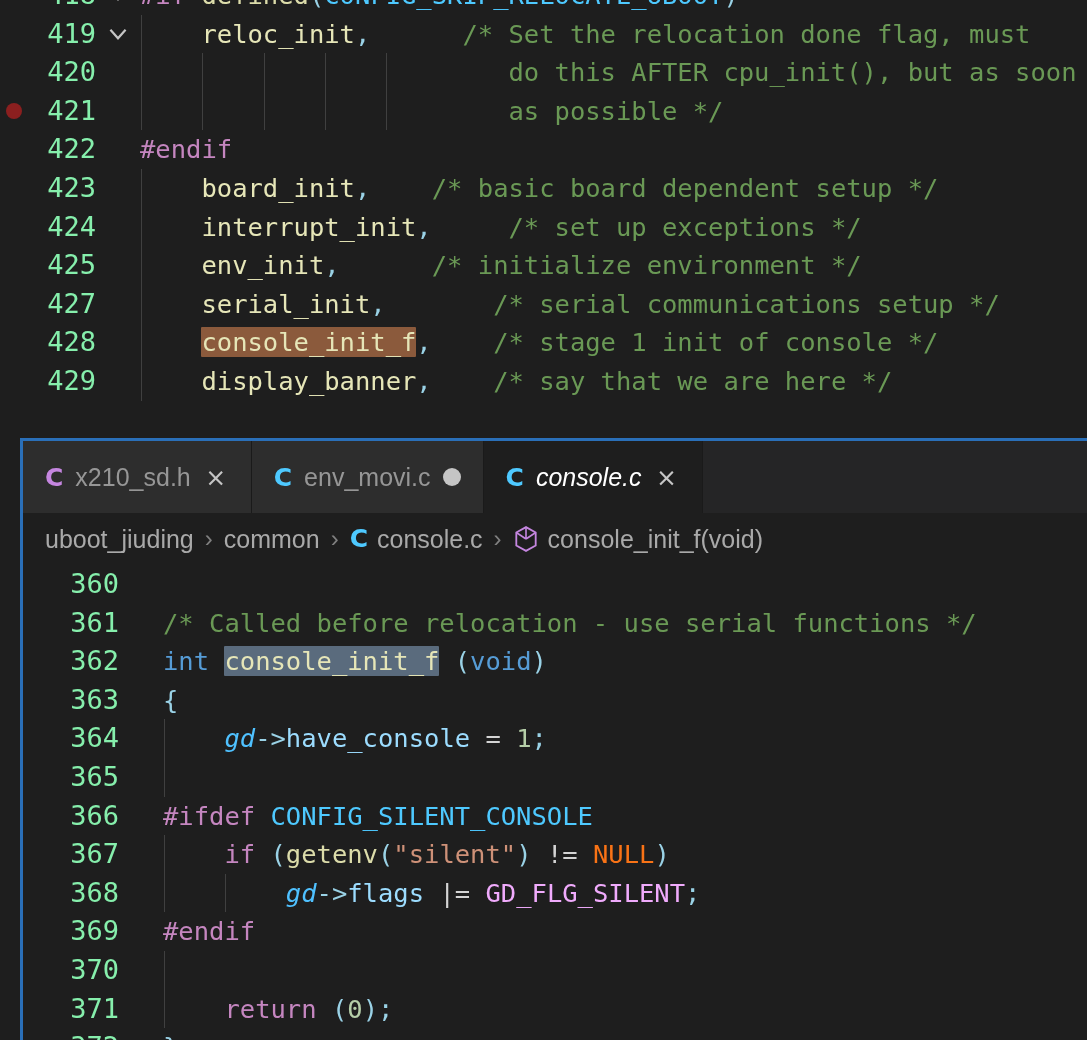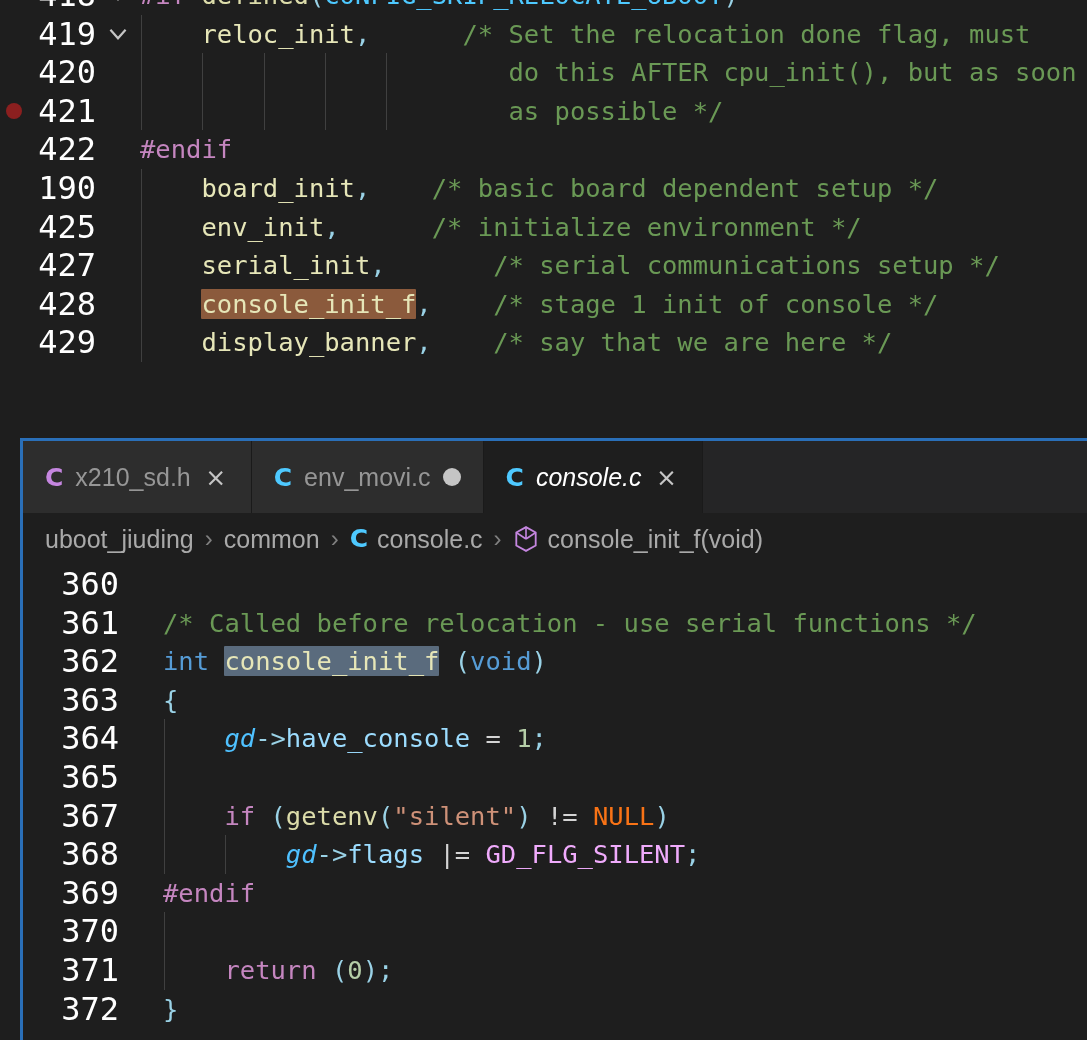--- a/index.html
+++ b/index.html
@@ -20,22 +20,22 @@
     height: 38.6px;
     line-height: 38.6px;
     white-space: pre;
     font-size: 25.5px;
     font-family: "DejaVu Sans Mono", monospace;
   }
   .gutter {
     display:inline-block;
     width: 96px;
     text-align: right;
-    color: #ffffff;
-    font-size: 32px;
+    color: #86efac;
+    font-size: 27px;
     vertical-align: top;
     font-family: "DejaVu Sans Mono", monospace;
   }
   .foldcol {
     display:inline-block;
     width: 44px;
     text-align:center;
     vertical-align: top;
     color:#c5c5c5;
   }
@@ -150,21 +150,22 @@
     <div id="top-lines">
         <div class="code-line"><span class="gutter">418</span><span class="foldcol"><span class="chev"><svg width="26" height="26" viewBox="0 0 24 24">
                 <path d="M5 8 L12 16 L19 8" fill="none" stroke="#c5c5c5" stroke-width="2"></path>
               </svg></span></span><span class="codetext"><span class="t-pre">#if </span><span class="t-fn">defined</span><span class="t-punc">(</span><span class="t-macro">CONFIG_SKIP_RELOCATE_UBOOT</span><span class="t-punc">)</span></span></div>
         <div class="code-line"><div class="iguide" style="left: 141px;"></div><span class="gutter">419</span><span class="foldcol"><span class="chev"><svg width="26" height="26" viewBox="0 0 24 24">
                 <path d="M5 8 L12 16 L19 8" fill="none" stroke="#c5c5c5" stroke-width="2"></path>
               </svg></span></span><span class="codetext"><span class="t-plain">    </span><span class="t-id">reloc_init</span><span class="t-punc">,</span><span class="t-plain">      </span><span class="t-com">/* Set the relocation done flag, must</span></span></div>
         <div class="code-line"><div class="iguide" style="left: 141px;"></div><div class="iguide" style="left: 202.28px;"></div><div class="iguide" style="left: 263.56px;"></div><div class="iguide" style="left: 324.84px;"></div><div class="iguide" style="left: 386.12px;"></div><span class="gutter">420</span><span class="foldcol"></span><span class="codetext"><span class="t-plain">                        </span><span class="t-com">do this AFTER cpu_init(), but as soon</span></span></div>
         <div class="code-line"><div class="iguide" style="left: 141px;"></div><div class="iguide" style="left: 202.28px;"></div><div class="iguide" style="left: 263.56px;"></div><div class="iguide" style="left: 324.84px;"></div><div class="iguide" style="left: 386.12px;"></div><div class="bp"></div><span class="gutter">421</span><span class="foldcol"></span><span class="codetext"><span class="t-plain">                        </span><span class="t-com">as possible */</span></span></div>
         <div class="code-line"><span class="gutter">422</span><span class="foldcol"></span><span class="codetext"><span class="t-pre">#endif</span></span></div>
-        <div class="code-line"><div class="iguide" style="left: 141px;"></div><span class="gutter">190</span><span class="foldcol"></span><span class="codetext"><span class="t-plain">    </span><span class="t-id">board_init</span><span class="t-punc">,</span><span class="t-plain">    </span><span class="t-com">/* basic board dependent setup */</span></span></div>
+        <div class="code-line"><div class="iguide" style="left: 141px;"></div><span class="gutter">423</span><span class="foldcol"></span><span class="codetext"><span class="t-plain">    </span><span class="t-id">board_init</span><span class="t-punc">,</span><span class="t-plain">    </span><span class="t-com">/* basic board dependent setup */</span></span></div>
+        <div class="code-line"><div class="iguide" style="left: 141px;"></div><span class="gutter">424</span><span class="foldcol"></span><span class="codetext"><span class="t-plain">    </span><span class="t-id">interrupt_init</span><span class="t-punc">,</span><span class="t-plain">     </span><span class="t-com">/* set up exceptions */</span></span></div>
         <div class="code-line"><div class="iguide" style="left: 141px;"></div><span class="gutter">425</span><span class="foldcol"></span><span class="codetext"><span class="t-plain">    </span><span class="t-id">env_init</span><span class="t-punc">,</span><span class="t-plain">      </span><span class="t-com">/* initialize environment */</span></span></div>
         <div class="code-line"><div class="iguide" style="left: 141px;"></div><span class="gutter">427</span><span class="foldcol"></span><span class="codetext"><span class="t-plain">    </span><span class="t-id">serial_init</span><span class="t-punc">,</span><span class="t-plain">       </span><span class="t-com">/* serial communications setup */</span></span></div>
         <div class="code-line"><div class="iguide" style="left: 141px;"></div><span class="gutter">428</span><span class="foldcol"></span><span class="codetext"><span class="t-plain">    </span><span class="t-id hl-word">console_init_f</span><span class="t-punc">,</span><span class="t-plain">    </span><span class="t-com">/* stage 1 init of console */</span></span></div>
         <div class="code-line"><div class="iguide" style="left: 141px;"></div><span class="gutter">429</span><span class="foldcol"></span><span class="codetext"><span class="t-plain">    </span><span class="t-id">display_banner</span><span class="t-punc">,</span><span class="t-plain">    </span><span class="t-com">/* say that we are here */</span></span></div>
       </div>
   </div>
 
   <div id="lower-group">
 
     <div id="tabbar">
@@ -214,20 +215,21 @@
       </div>
 
     <div id="lower-code">
       <div id="lower-lines">
           <div class="code-line"><span class="gutter">360</span><span class="foldcol"></span><span class="codetext"></span></div>
           <div class="code-line"><span class="gutter">361</span><span class="foldcol"></span><span class="codetext"><span class="t-com">/* Called before relocation - use serial functions */</span></span></div>
           <div class="code-line"><span class="gutter">362</span><span class="foldcol"></span><span class="codetext"><span class="t-kw">int</span><span class="t-plain"> </span><span class="t-id hl-sel">console_init_f</span><span class="t-plain"> </span><span class="t-punc">(</span><span class="t-kw">void</span><span class="t-punc">)</span></span></div>
           <div class="code-line"><span class="gutter">363</span><span class="foldcol"></span><span class="codetext"><span class="t-punc">{</span></span></div>
           <div class="code-line"><div class="iguide" style="left: 141px;"></div><span class="gutter">364</span><span class="foldcol"></span><span class="codetext"><span class="t-plain">    </span><span class="t-var2">gd</span><span class="t-punc">-&gt;</span><span class="t-var">have_console</span><span class="t-plain"> </span><span class="t-op">=</span><span class="t-plain"> </span><span class="t-num">1</span><span class="t-punc">;</span></span></div>
           <div class="code-line"><div class="iguide" style="left: 141px;"></div><span class="gutter">365</span><span class="foldcol"></span><span class="codetext"></span></div>
+          <div class="code-line"><span class="gutter">366</span><span class="foldcol"></span><span class="codetext"><span class="t-pre">#ifdef</span><span class="t-plain"> </span><span class="t-macro">CONFIG_SILENT_CONSOLE</span></span></div>
           <div class="code-line"><div class="iguide" style="left: 141px;"></div><span class="gutter">367</span><span class="foldcol"></span><span class="codetext"><span class="t-plain">    </span><span class="t-ret">if</span><span class="t-plain"> </span><span class="t-punc">(</span><span class="t-fn">getenv</span><span class="t-punc">(</span><span class="t-str">"silent"</span><span class="t-punc">)</span><span class="t-plain"> </span><span class="t-op">!=</span><span class="t-plain"> </span><span class="t-const">NULL</span><span class="t-punc">)</span></span></div>
           <div class="code-line"><div class="iguide" style="left: 141px;"></div><div class="iguide" style="left: 202.28px;"></div><span class="gutter">368</span><span class="foldcol"></span><span class="codetext"><span class="t-plain">        </span><span class="t-var2">gd</span><span class="t-punc">-&gt;</span><span class="t-var">flags</span><span class="t-plain"> </span><span class="t-op">|=</span><span class="t-plain"> </span><span class="t-plain">GD_FLG_SILENT</span><span class="t-punc">;</span></span></div>
           <div class="code-line"><span class="gutter">369</span><span class="foldcol"></span><span class="codetext"><span class="t-pre">#endif</span></span></div>
           <div class="code-line"><div class="iguide" style="left: 141px;"></div><span class="gutter">370</span><span class="foldcol"></span><span class="codetext"></span></div>
           <div class="code-line"><div class="iguide" style="left: 141px;"></div><span class="gutter">371</span><span class="foldcol"></span><span class="codetext"><span class="t-plain">    </span><span class="t-ret">return</span><span class="t-plain"> </span><span class="t-punc">(</span><span class="t-num">0</span><span class="t-punc">)</span><span class="t-punc">;</span></span></div>
           <div class="code-line"><span class="gutter">372</span><span class="foldcol"></span><span class="codetext"><span class="t-punc">}</span></span></div>
         </div>
     </div>
 
   </div>

